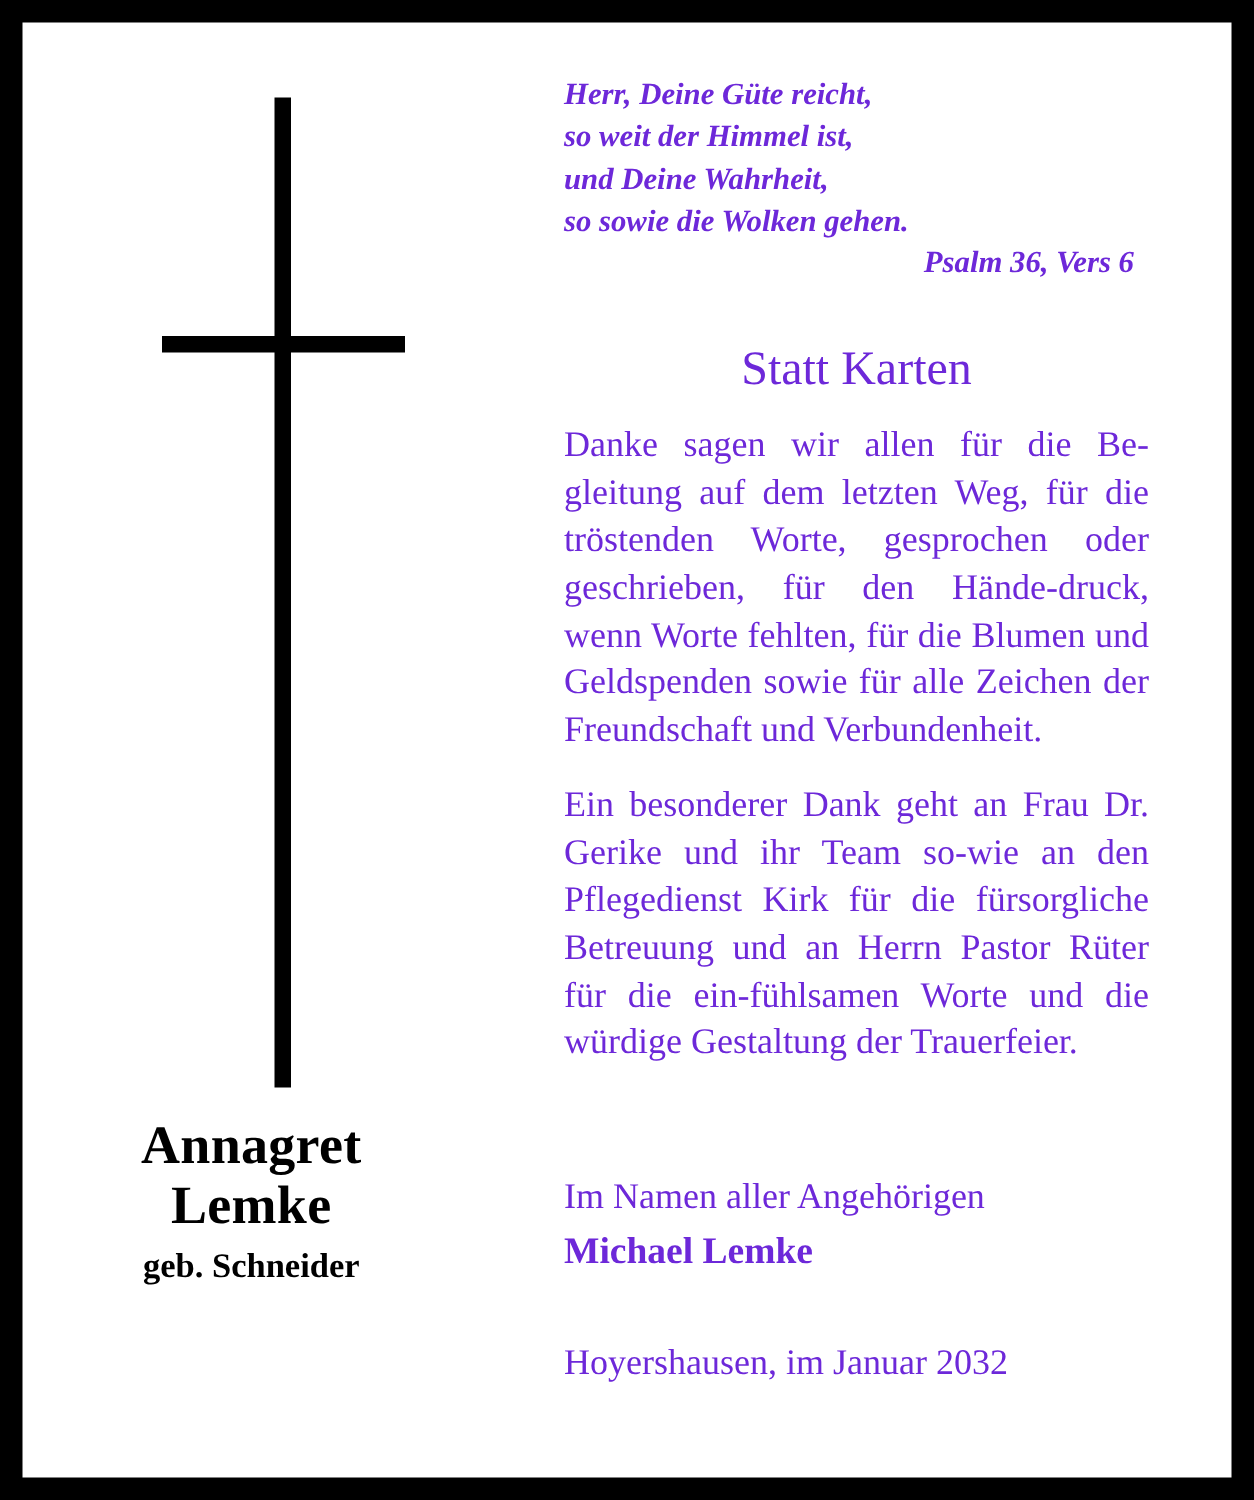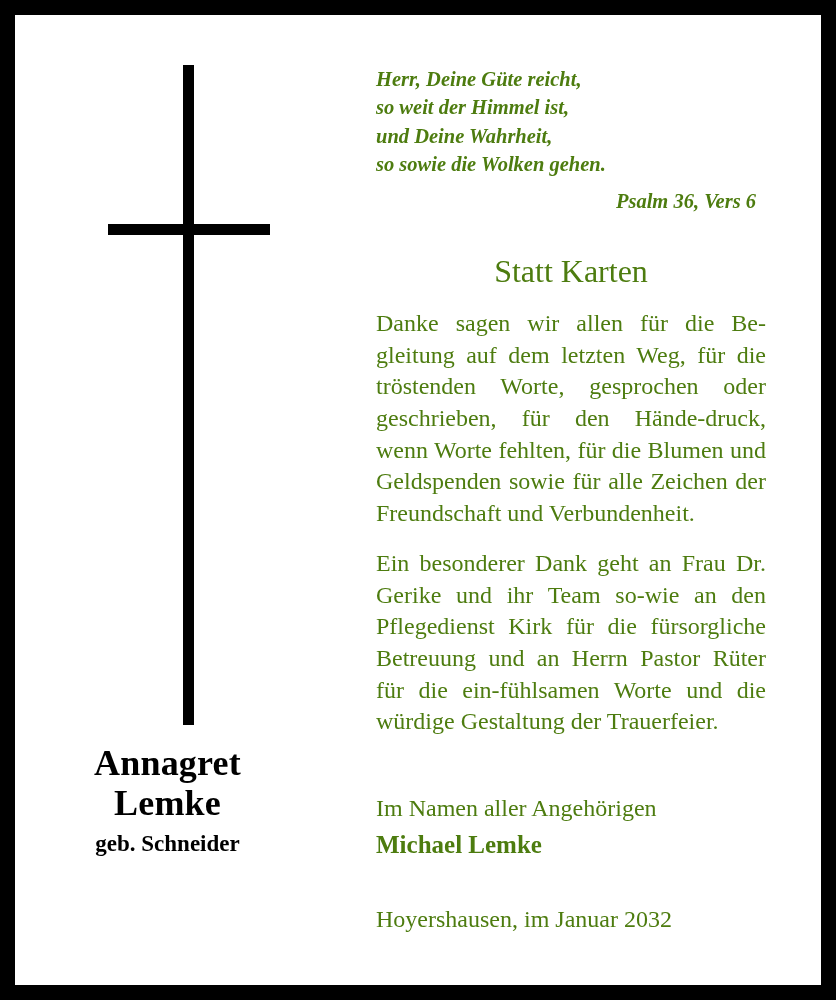--- a/index.html
+++ b/index.html
@@ -86,54 +86,54 @@
     margin-top: 14px;
     font-size: 22px;
     font-weight: bold;
     line-height: 1.35;
   }
   
   .right-col {
     position: relative;
     flex: 1 1 auto;
     height: 100%;
-    padding: 50px 55px 0 28px;
+    padding: 34px 55px 0 28px;
     box-sizing: border-box;
-    color: #4d7c0f;
+    color: #6d28d9;
   }
   .verse {
     font-style: italic;
     font-weight: bold;
     font-size: 20.5px;
     line-height: 1.38;
   }
   .verse-source {
     font-style: italic;
     font-weight: bold;
     font-size: 20.5px;
     text-align: right;
-    margin-top: 12px;
+    margin-top: 2px;
     padding-right: 10px;
   }
   .statt {
     text-align: center;
     font-size: 32px;
     margin-top: 40px;
     margin-bottom: 18px;
   }
   .para {
     font-size: 24px;
     line-height: 1.32;
     text-align: justify;
     text-align-last: left;
     margin: 0 0 18px 0;
     hyphens: manual;
   }
   .closing {
-    margin-top: 54px;
+    margin-top: 70px;
     font-size: 24px;
     line-height: 1.35;
   }
   .closing-name {
     font-weight: bold;
     font-size: 25px;
     margin-top: 4px;
   }
   .place-date {
     margin-top: 44px;

